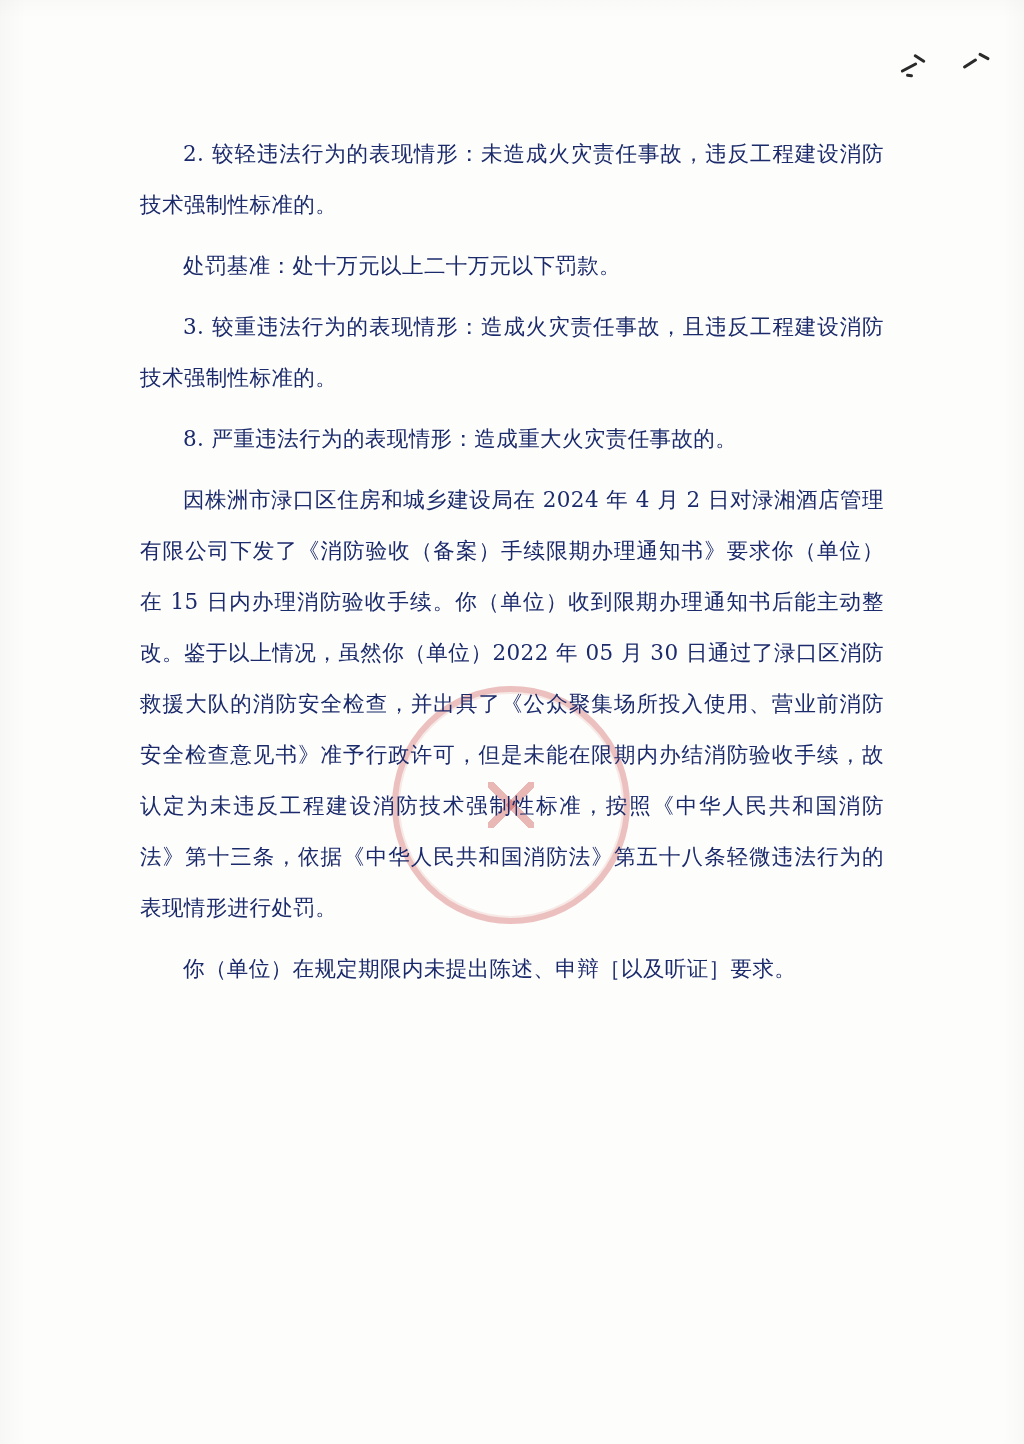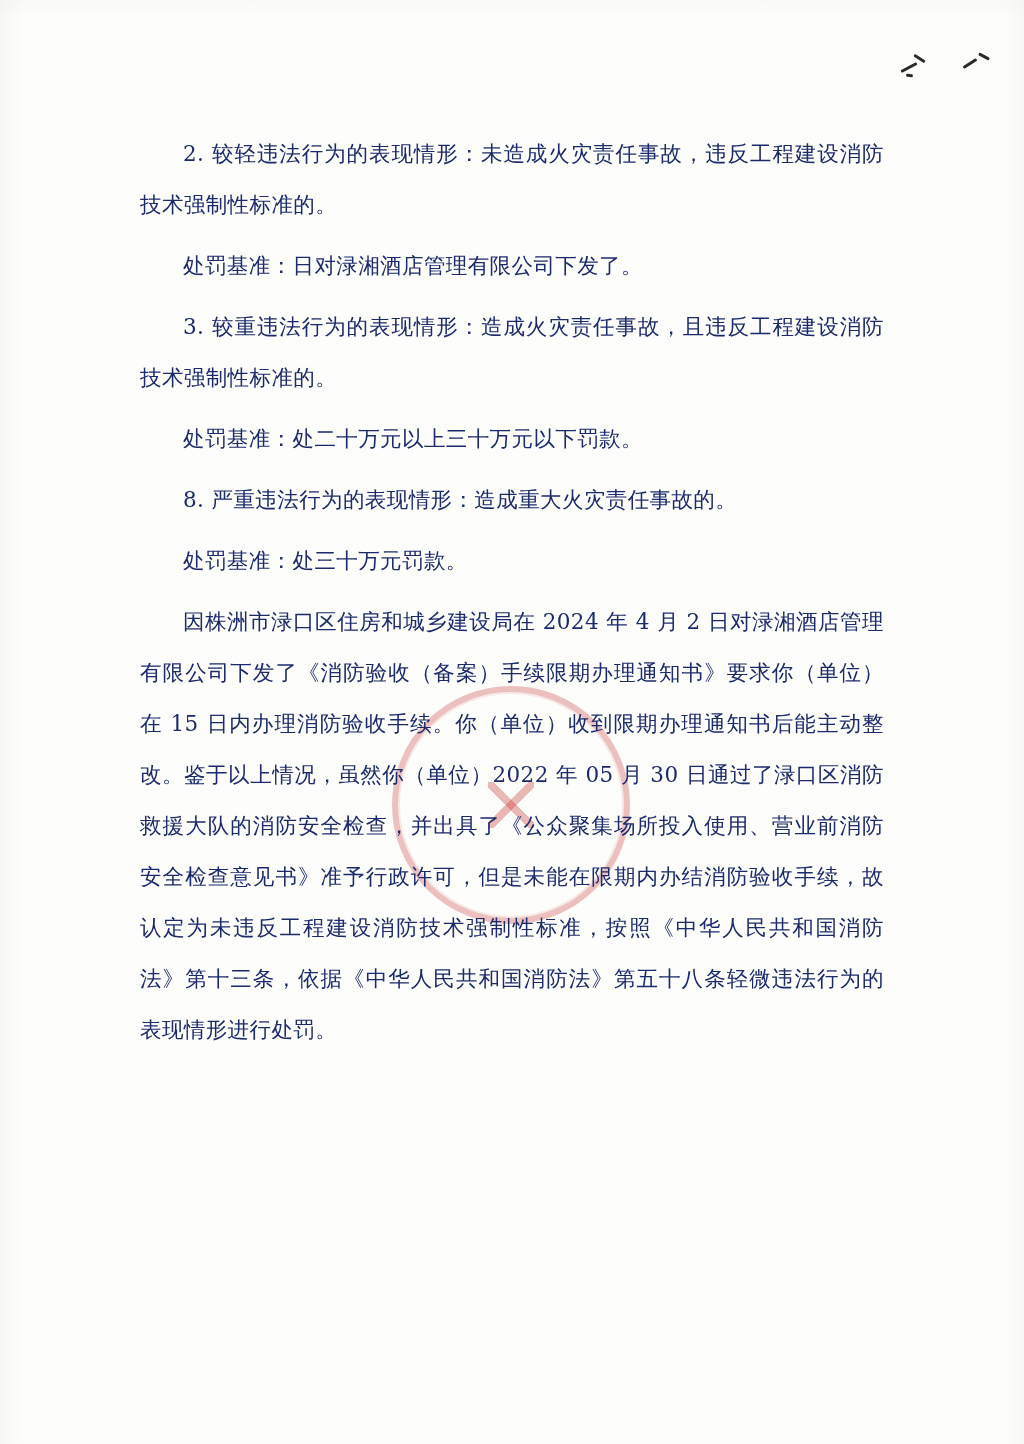--- a/index.html
+++ b/index.html
@@ -106,21 +106,20 @@
     <span class="m2"></span>
     <span class="m3"></span>
     <span class="m4"></span>
     <span class="m5"></span>
   </div>
 
   <div class="seal"></div>
 
   <div class="doc-body text-layer">
     <p class="para">2. 较轻违法行为的表现情形：未造成火灾责任事故，违反工程建设消防技术强制性标准的。</p>
-    <p class="para">处罚基准：日对渌湘酒店管理有限公司下发了。</p>
+    <p class="para">处罚基准：处十万元以上二十万元以下罚款。</p>
     <p class="para">3. 较重违法行为的表现情形：造成火灾责任事故，且违反工程建设消防技术强制性标准的。</p>
-    <p class="para">处罚基准：处二十万元以上三十万元以下罚款。</p>
     <p class="para">8. 严重违法行为的表现情形：造成重大火灾责任事故的。</p>
-    <p class="para">处罚基准：处三十万元罚款。</p>
     <p class="para">因株洲市渌口区住房和城乡建设局在 2024 年 4 月 2 日对渌湘酒店管理有限公司下发了《消防验收（备案）手续限期办理通知书》要求你（单位）在 15 日内办理消防验收手续。你（单位）收到限期办理通知书后能主动整改。鉴于以上情况，虽然你（单位）2022 年 05 月 30 日通过了渌口区消防救援大队的消防安全检查，并出具了《公众聚集场所投入使用、营业前消防安全检查意见书》准予行政许可，但是未能在限期内办结消防验收手续，故认定为未违反工程建设消防技术强制性标准，按照《中华人民共和国消防法》第十三条，依据《中华人民共和国消防法》第五十八条轻微违法行为的表现情形进行处罚。</p>
+    <p class="para tight">你（单位）在规定期限内未提出陈述、申辩［以及听证］要求。</p>
   </div>
 
 </div>
 
 </body></html>

